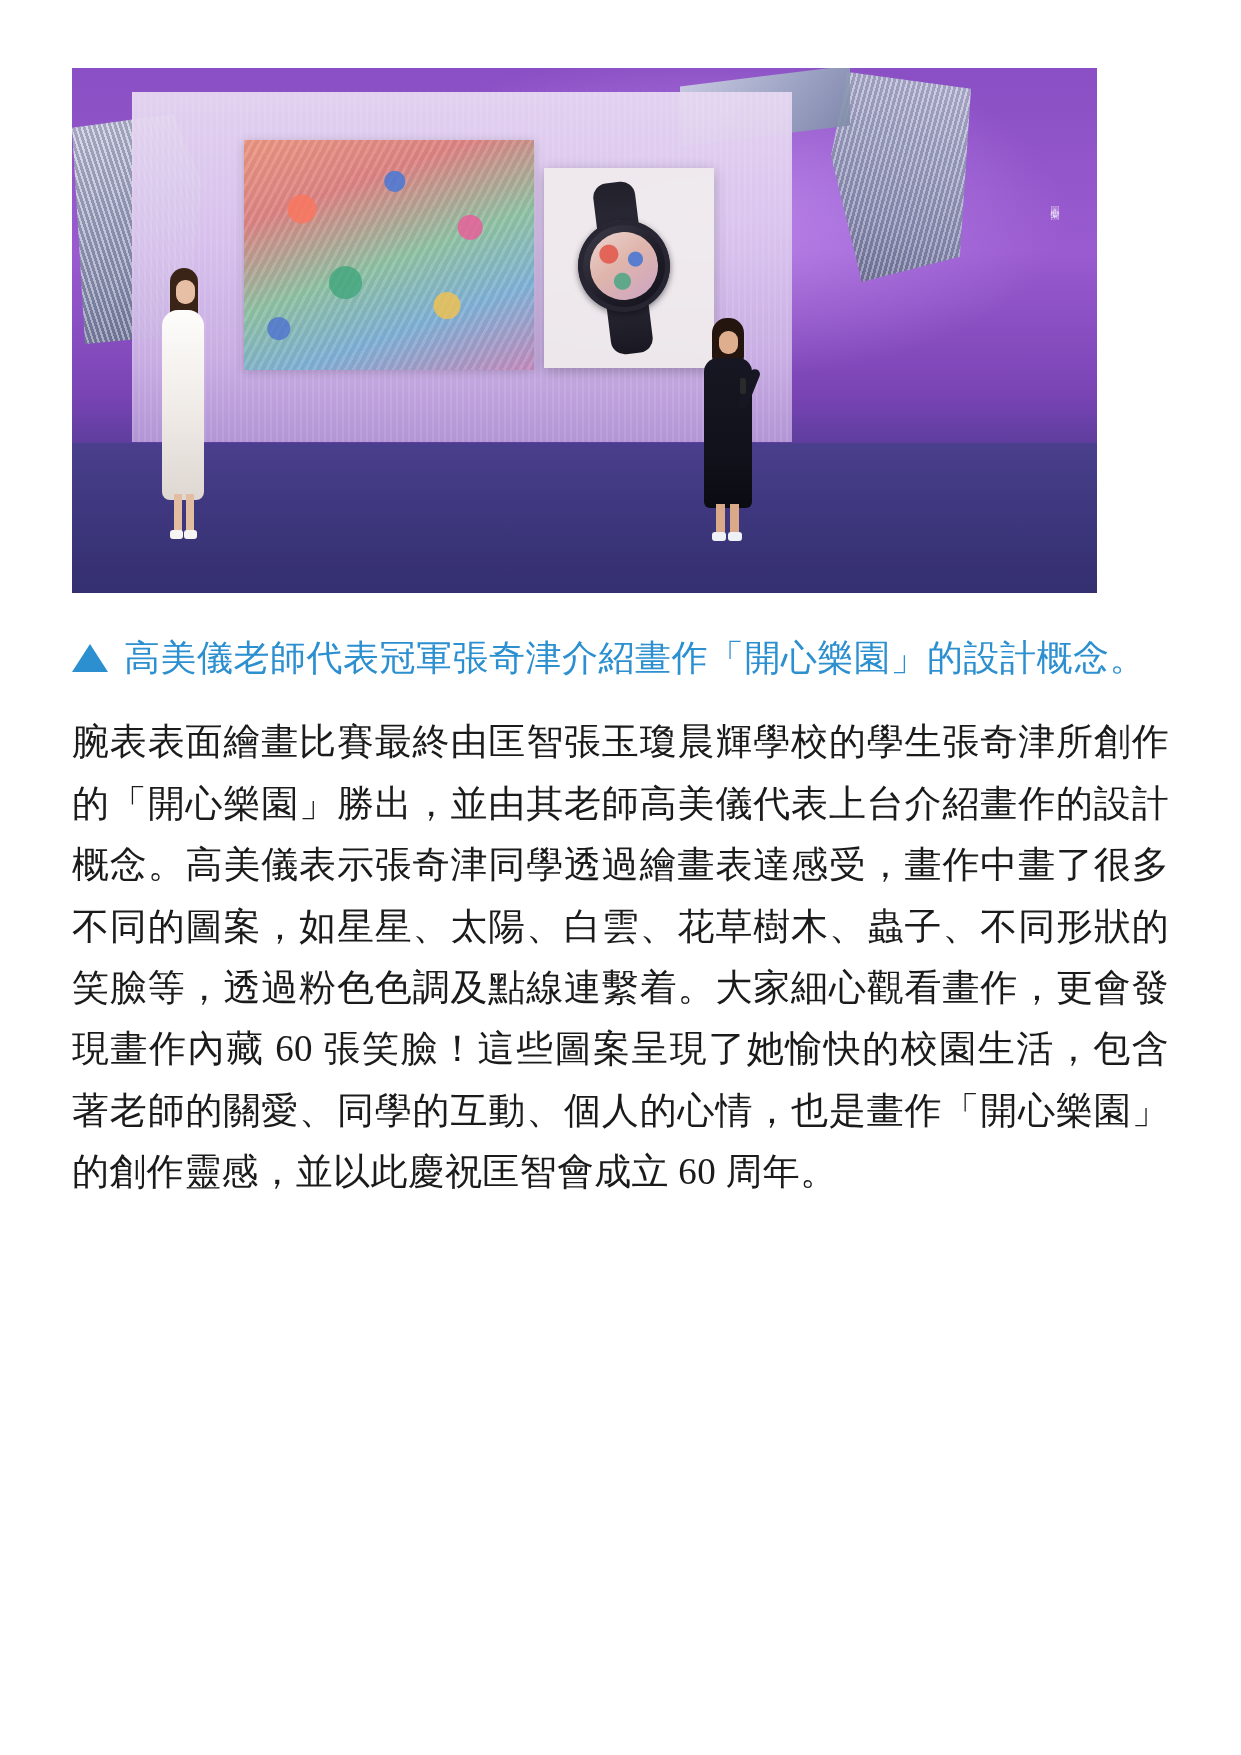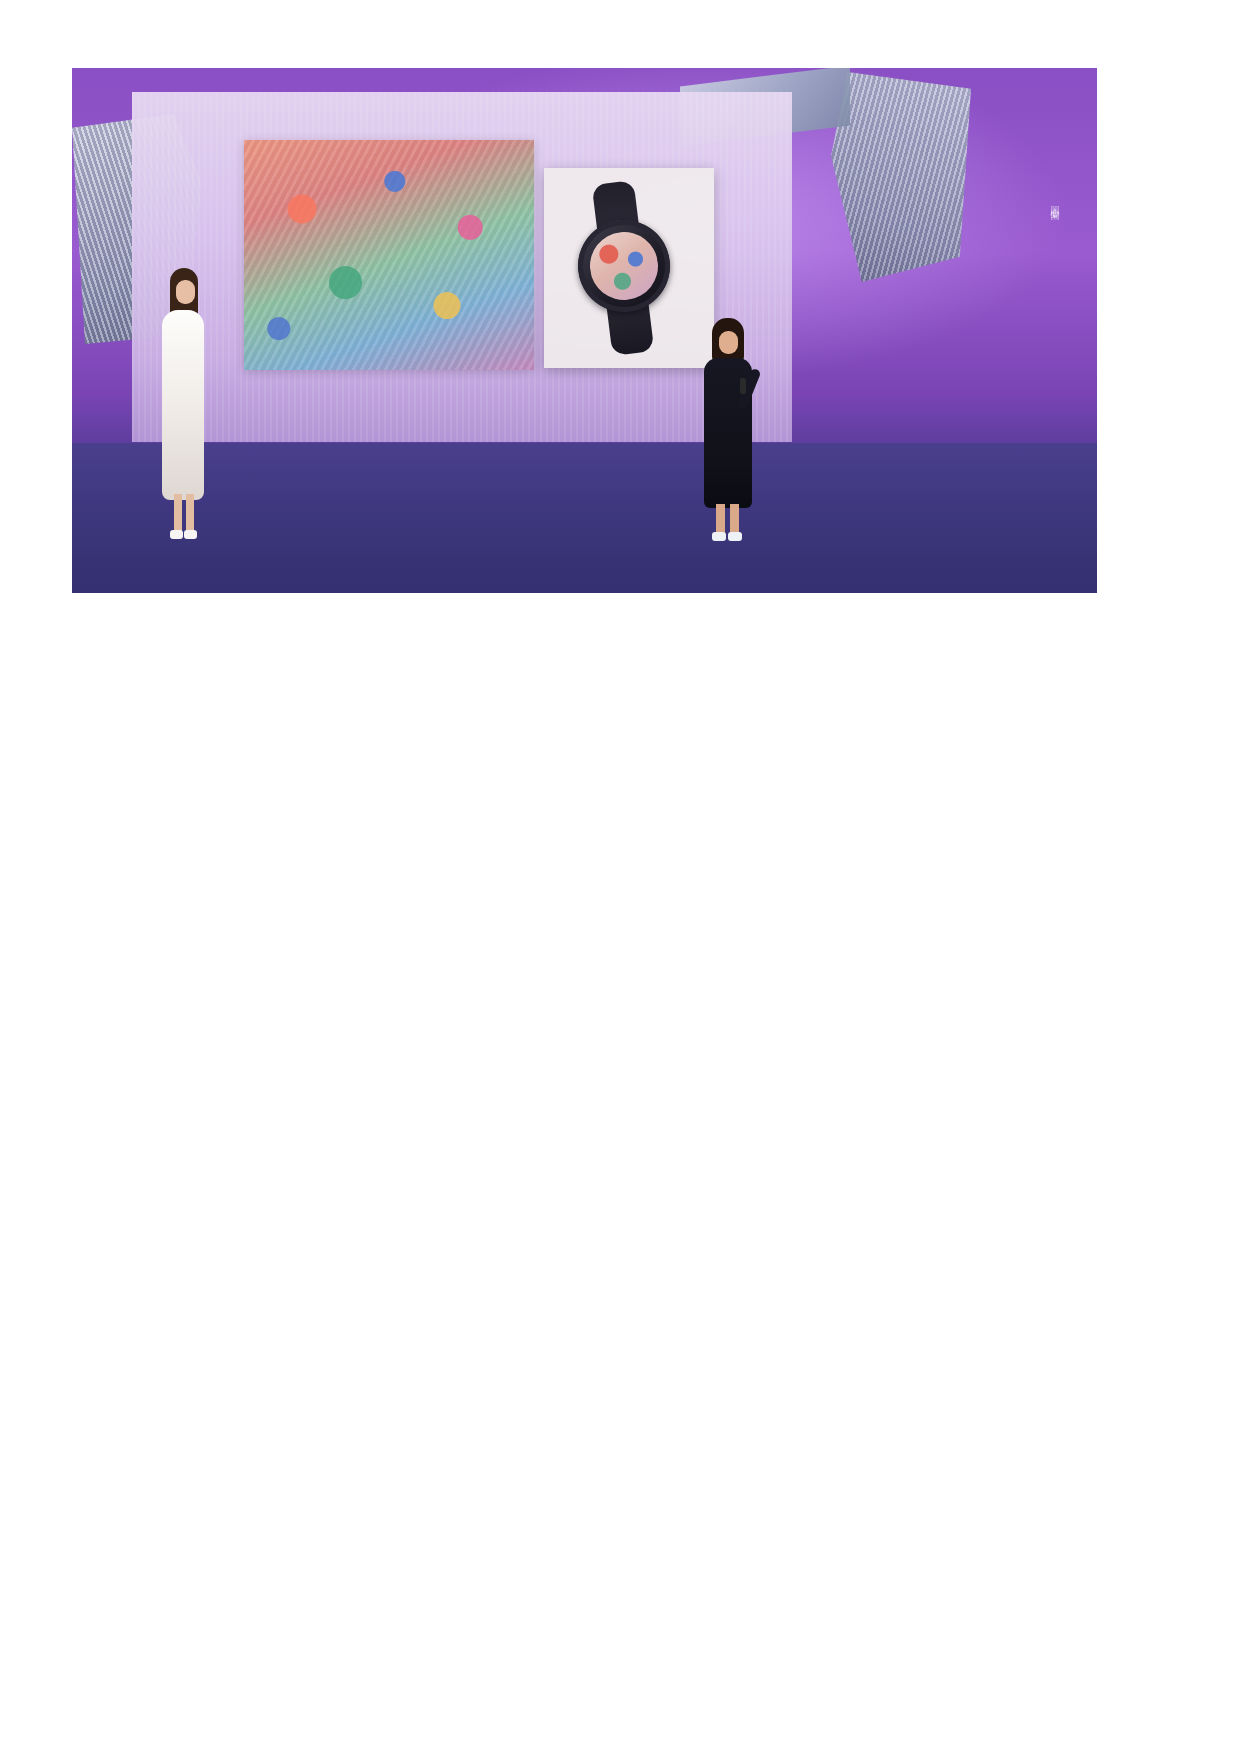--- a/index.html
+++ b/index.html
@@ -306,15 +306,19 @@
         <div class="leg-a"></div>
         <div class="leg-b"></div>
         <div class="shoe-a"></div>
         <div class="shoe-b"></div>
       </div>
 
       <div class="side-text">開心樂園</div>
     </div>
   </div>
 
-
+  <div class="caption">
+    <span class="tri"></span><span>高美儀老師代表冠軍張奇津介紹畫作「開心樂園」的設計概念。</span>
+  </div>
+
+  <div class="body-text">腕表表面繪畫比賽最終由匡智張玉瓊晨輝學校的學生張奇津所創作的「開心樂園」勝出，並由其老師高美儀代表上台介紹畫作的設計概念。高美儀表示張奇津同學透過繪畫表達感受，畫作中畫了很多不同的圖案，如星星、太陽、白雲、花草樹木、蟲子、不同形狀的笑臉等，透過粉色色調及點線連繫着。大家細心觀看畫作，更會發現畫作內藏 60 張笑臉！這些圖案呈現了她愉快的校園生活，包含著老師的關愛、同學的互動、個人的心情，也是畫作「開心樂園」的創作靈感，並以此慶祝匡智會成立 60 周年。</div>
 
 </div>
 
 </body></html>

